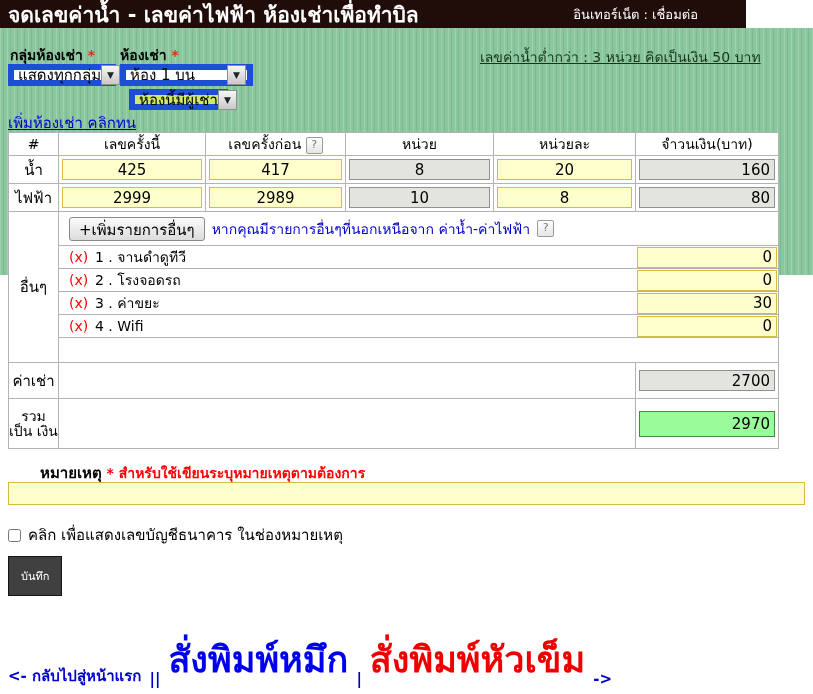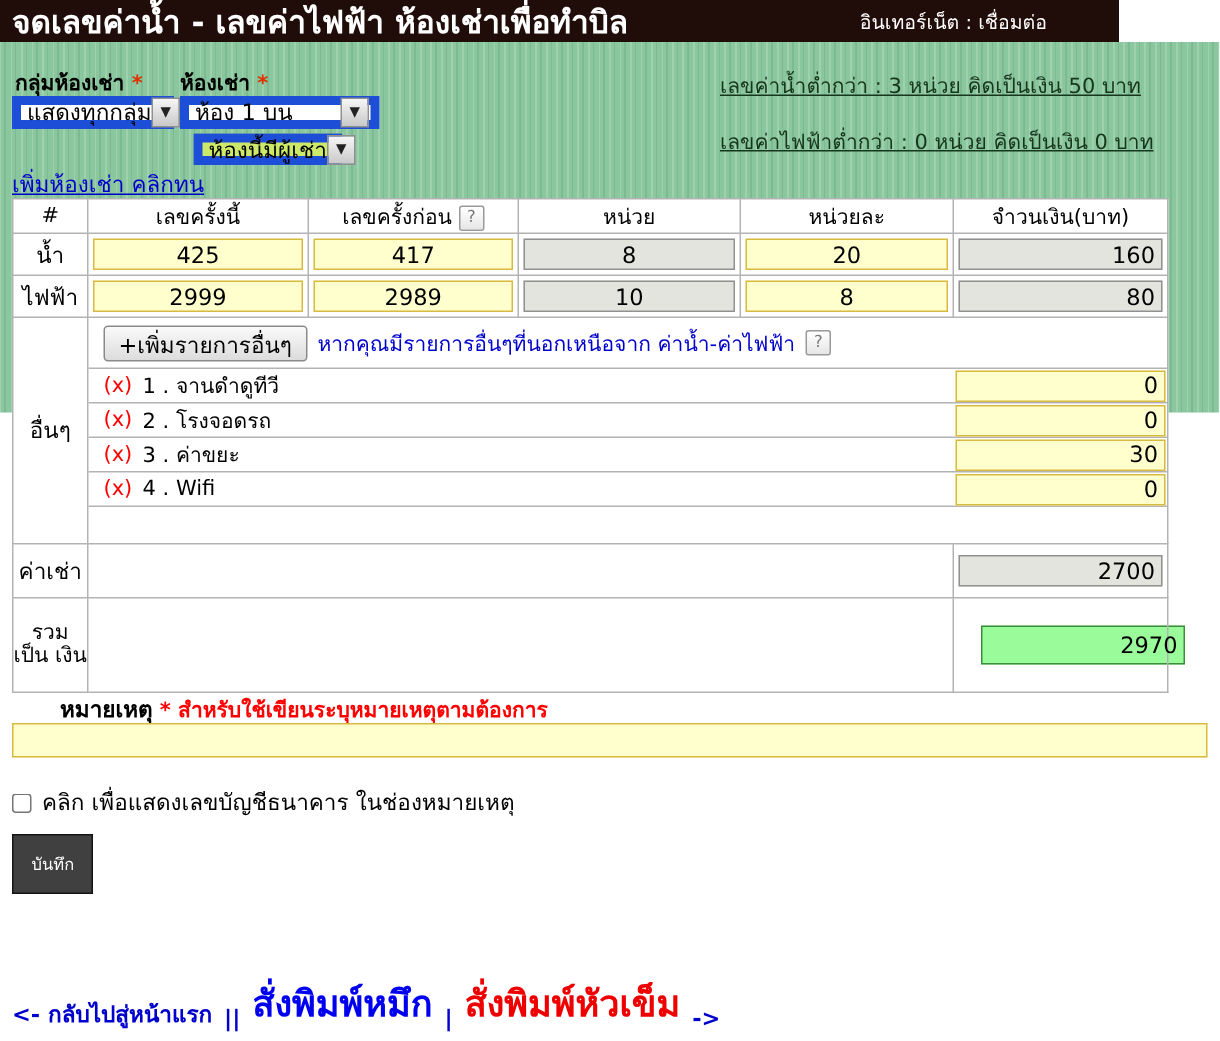--- a/index.html
+++ b/index.html
@@ -85,21 +85,21 @@
     box-sizing:border-box;width:140px;height:21px;margin:0 1px 0 0;flex:none;
     background:#ffffce;border:1px solid #d8b942;font-family:inherit;font-size:15px;
     text-align:right;padding-right:4px;
   }
   .others-spacer{height:24px;}
   tr.rent-row td{height:36px;}
   tr.total-row td{height:50px;}
   td.total-label{font-size:14px;line-height:15px;padding:2px;}
   input.total{
     background:#99fb99;border:1px solid #3f8c3f;text-align:right;padding-right:4px;
-    height:26px;margin:18px;
+    height:26px;margin:3px;
   }
   
   .notes-label{position:absolute;top:461px;left:8px;font-size:15px;white-space:nowrap;}
   .notes-label b{font-weight:bold;margin-left:32px;}
   .notes-label .hint{color:#ff0000;font-weight:bold;font-size:14px;}
   input.note{
     position:absolute;top:482px;left:8px;width:797px;height:23px;box-sizing:border-box;
     background:#ffffce;border:1px solid #d8b942;font-family:inherit;font-size:15px;padding:0 4px;
   }
   .chk-row{position:absolute;top:523px;left:8px;display:flex;align-items:center;gap:7px;font-size:15px;}
@@ -109,21 +109,21 @@
     background:#404040;color:#fff;border:1px solid #141414;font-family:inherit;
     font-size:11px;cursor:pointer;
   }
   
   .footer{
     position:absolute;top:648px;left:8px;display:flex;align-items:flex-end;gap:8px;
     white-space:nowrap;height:40px;
   }
   .footer .small{font-size:15px;font-weight:bold;color:#0000cc;text-decoration:none;cursor:pointer;}
   .footer .sep{font-size:15px;font-weight:bold;color:#0000cc;}
-  .footer .big{font-size:24px;font-weight:bold;text-decoration:none;cursor:pointer;}
+  .footer .big{font-size:36px;font-weight:bold;text-decoration:none;cursor:pointer;}
   .footer .big.blue{color:#0000ee;}
   .footer .big.red{color:#ee0000;}
 </style>
 </head>
 <body>
 
 <div class="page">
 
   <div class="appbar">
     <span class="title">จดเลขค่าน้ำ - เลขค่าไฟฟ้า ห้องเช่าเพื่อทำบิล</span>
@@ -151,21 +151,20 @@
   </div>
   <div class="select occupied" style="top:89px;left:129px;width:99px;height:21px;">
     <span>ห้องนี้มีผู้เช่า</span>
     <span class="arrow">▼</span>
   </div>
 
   <a class="addlink">เพิ่มห้องเช่า คลิกทน</a>
 
   <div class="infobox">
     <div class="line">เลขค่าน้ำต่ำกว่า : 3 หน่วย คิดเป็นเงิน 50 บาท</div>
-    <div class="line">เลขค่าไฟฟ้าต่ำกว่า : 0 หน่วย คิดเป็นเงิน 0 บาท</div>
   </div>
 
   <table class="bill">
     <colgroup>
       <col style="width:50px">
         <col style="width:147px">
         <col style="width:140px">
       <col style="width:148px">
         <col style="width:142px">
         <col style="width:143px">

